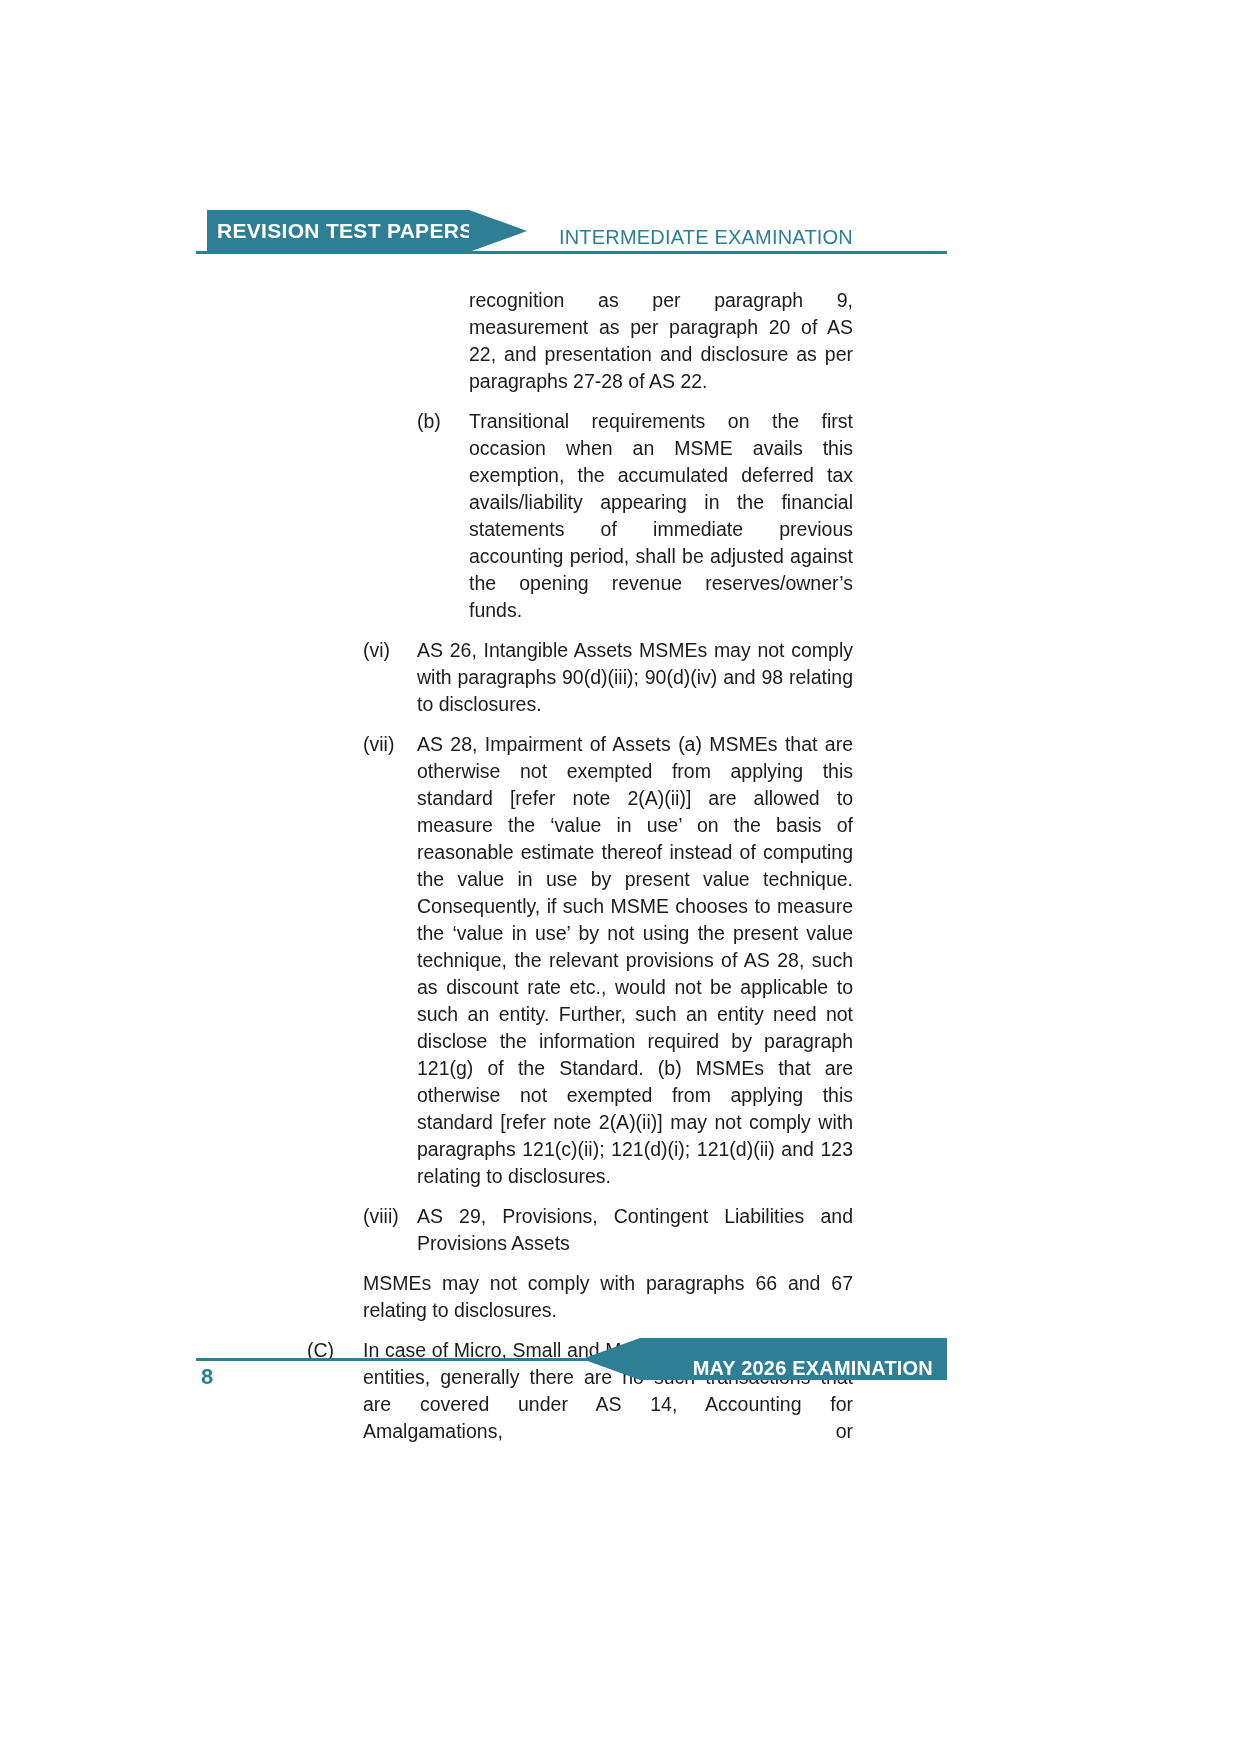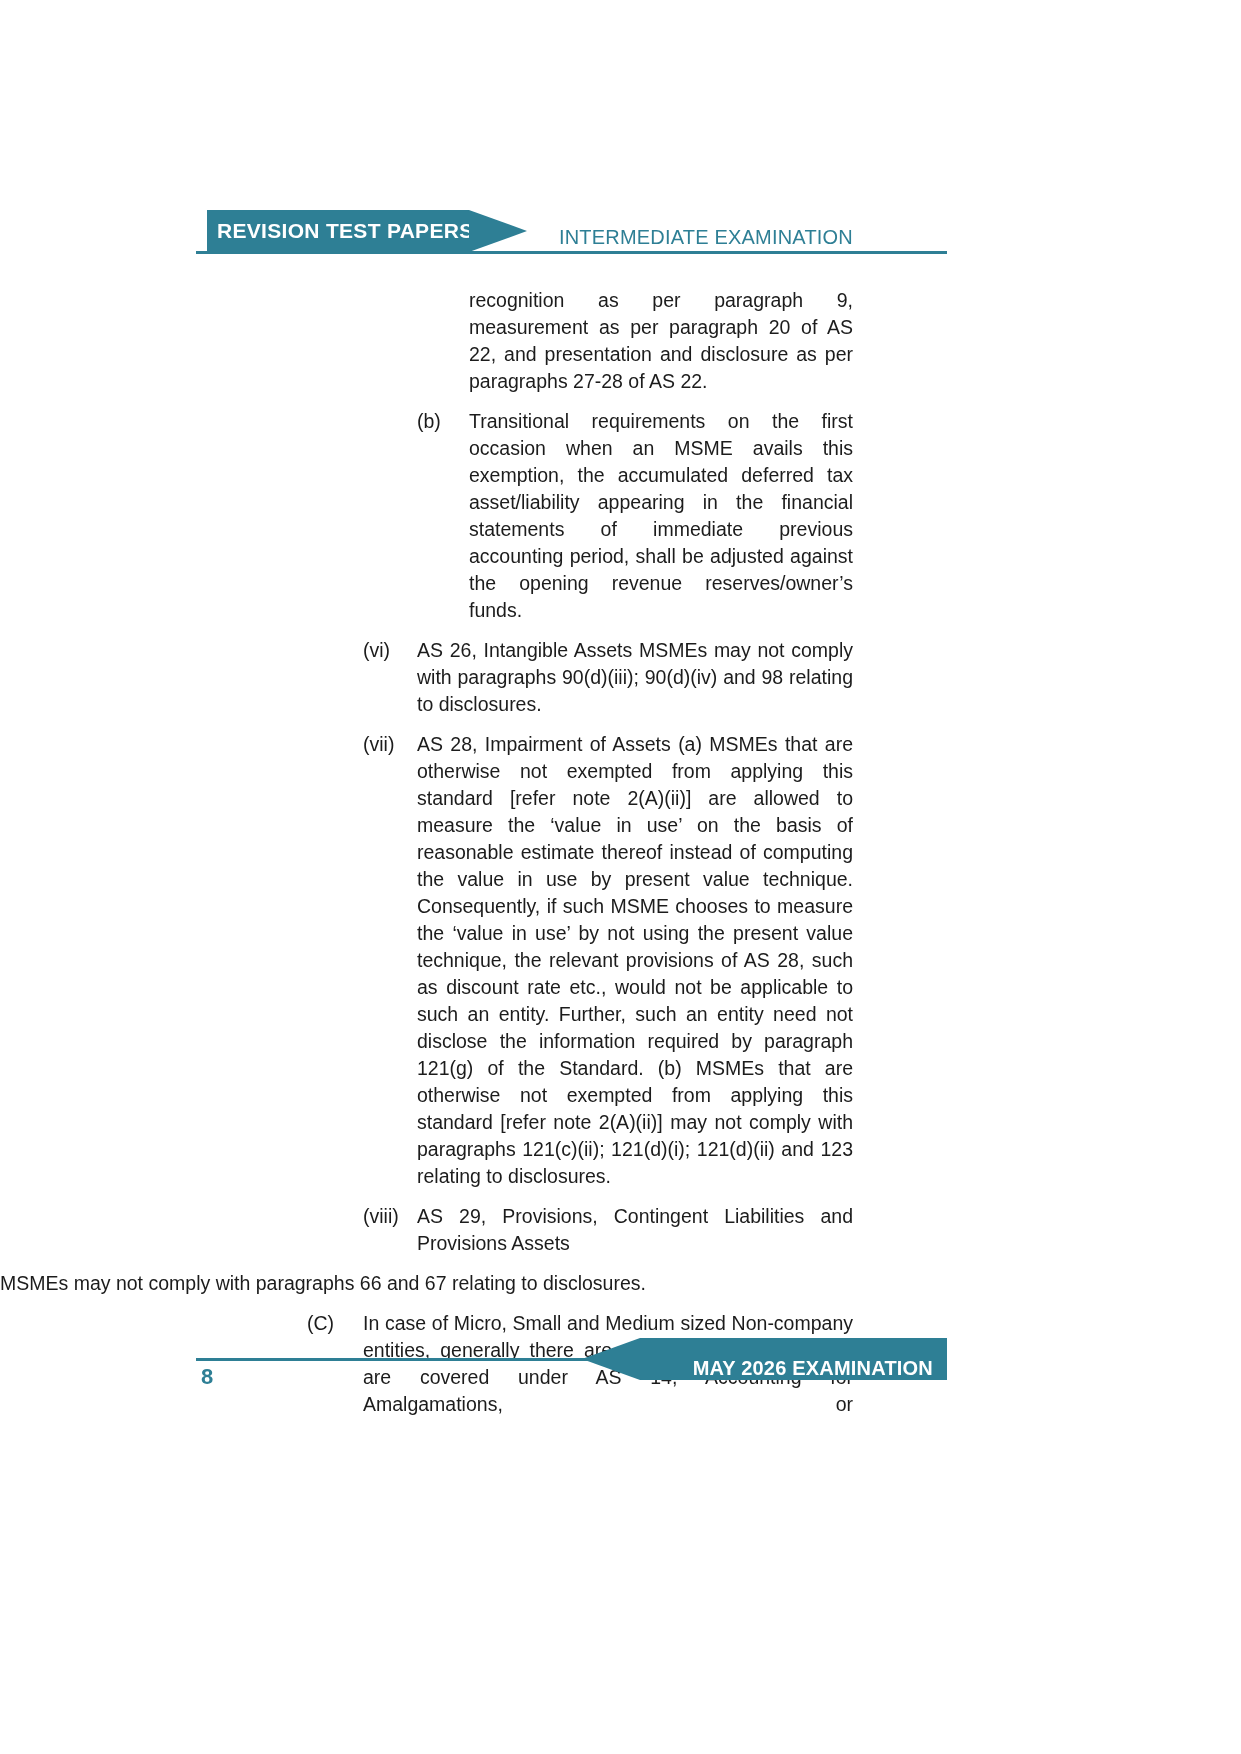--- a/index.html
+++ b/index.html
@@ -66,21 +66,21 @@
     display: flex;
     margin-right: 301px;
     margin-bottom: 13px;
     justify-content: center;
   }
   .para .label { flex: 0 0 auto; }
   .para .text  { flex: 1 1 auto; text-align: justify; }
   .p-cont   { margin-left: 469px; }
   .p-b      { margin-left: 417px; } .p-b .label      { width: 52px; }
   .p-roman  { margin-left: 363px; } .p-roman .label  { width: 54px; }
-  .p-flush2 { }
+  .p-flush2 { margin-left: 363px; }
   .p-c      { margin-left: 307px; } .p-c .label      { width: 56px; }
   .justify-last .text { text-align-last: justify; }
 
   
   .footer-rule {
     position: absolute;
     left: 196px; top: 1358px;
     width: 751px; height: 3px;
     background: var(--teal, #2e7f95);
   }
@@ -128,21 +128,21 @@
   <div class="header-title">INTERMEDIATE EXAMINATION</div>
 
   <div class="content">
 
     <div class="para p-cont">
       <div class="text">recognition as per paragraph 9, measurement as per paragraph 20 of AS 22, and presentation and disclosure as per paragraphs 27-28 of AS 22.</div>
     </div>
 
     <div class="para p-b">
       <span class="label">(b)</span>
-      <div class="text">Transitional requirements on the first occasion when an MSME avails this exemption, the accumulated deferred tax asset/liability appearing in the financial statements of immediate previous accounting period, shall be adjusted against the opening revenue reserves/owner’s funds.</div>
+      <div class="text">Transitional requirements on the first occasion when an MSME avails this exemption, the accumulated deferred tax avails/liability appearing in the financial statements of immediate previous accounting period, shall be adjusted against the opening revenue reserves/owner’s funds.</div>
     </div>
 
     <div class="para p-roman">
       <span class="label">(vi)</span>
       <div class="text">AS 26, Intangible Assets MSMEs may not comply with paragraphs 90(d)(iii); 90(d)(iv) and 98 relating to disclosures.</div>
     </div>
 
     <div class="para p-roman">
       <span class="label">(vii)</span>
       <div class="text">AS 28, Impairment of Assets (a) MSMEs that are otherwise not exempted from applying this standard [refer note 2(A)(ii)] are allowed to measure the ‘value in use’ on the basis of reasonable estimate thereof instead of computing the value in use by present value technique. Consequently, if such MSME chooses to measure the ‘value in use’ by not using the present value technique, the relevant provisions of AS 28, such as discount rate etc., would not be applicable to such an entity. Further, such an entity need not disclose the information required by paragraph 121(g) of the Standard. (b) MSMEs that are otherwise not exempted from applying this standard [refer note 2(A)(ii)] may not comply with paragraphs 121(c)(ii); 121(d)(i); 121(d)(ii) and 123 relating to disclosures.</div>

